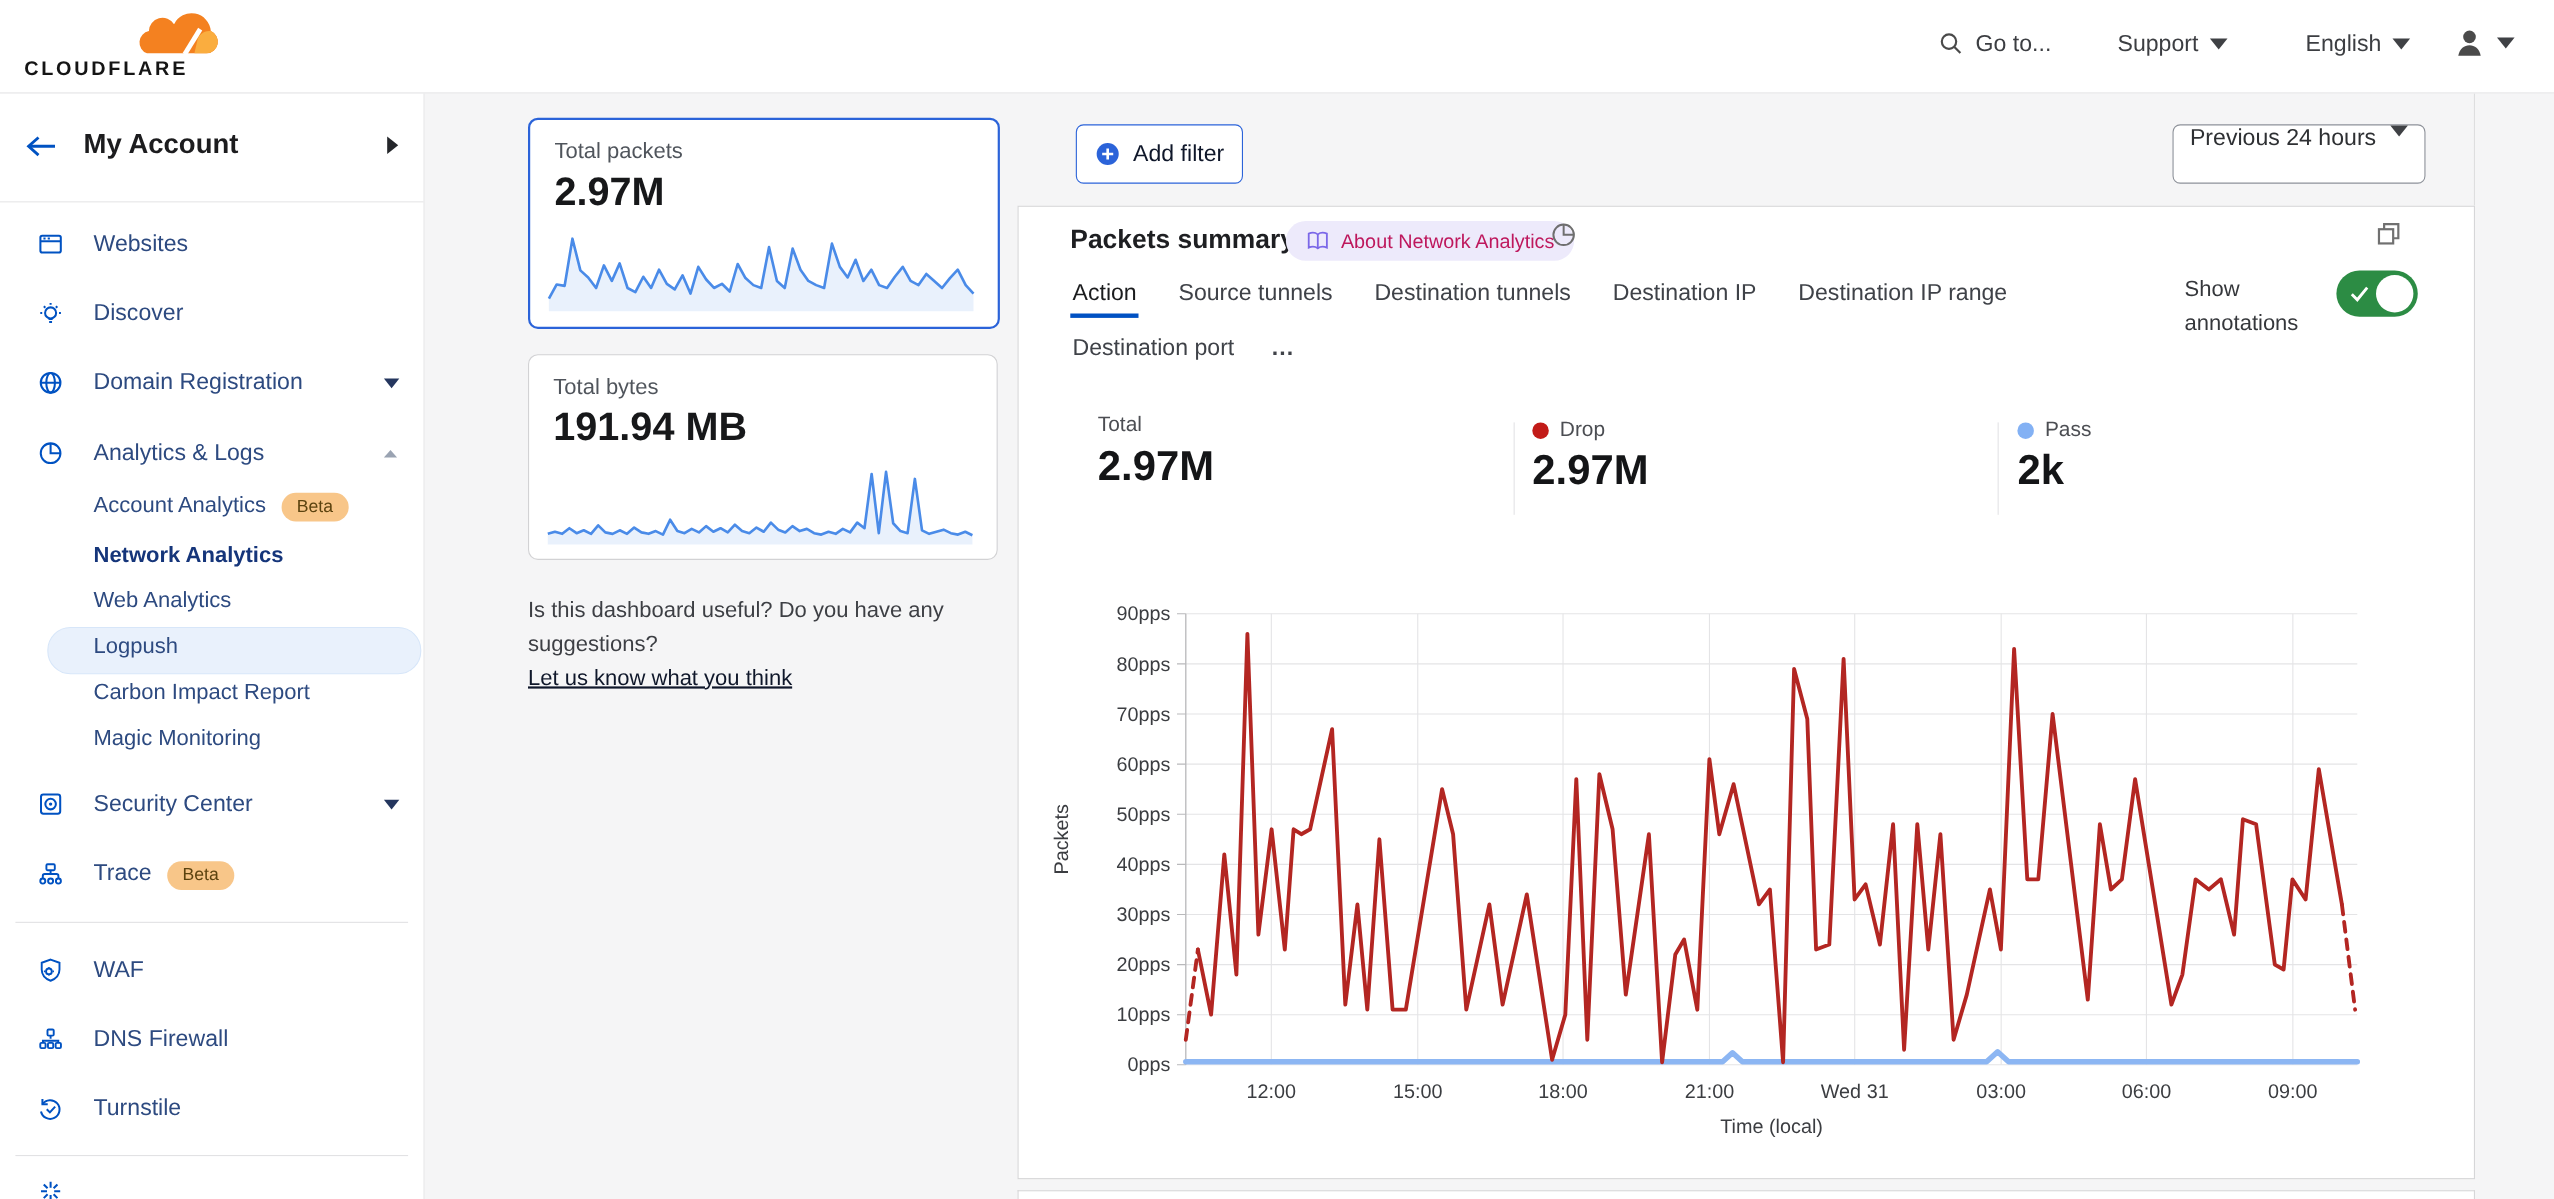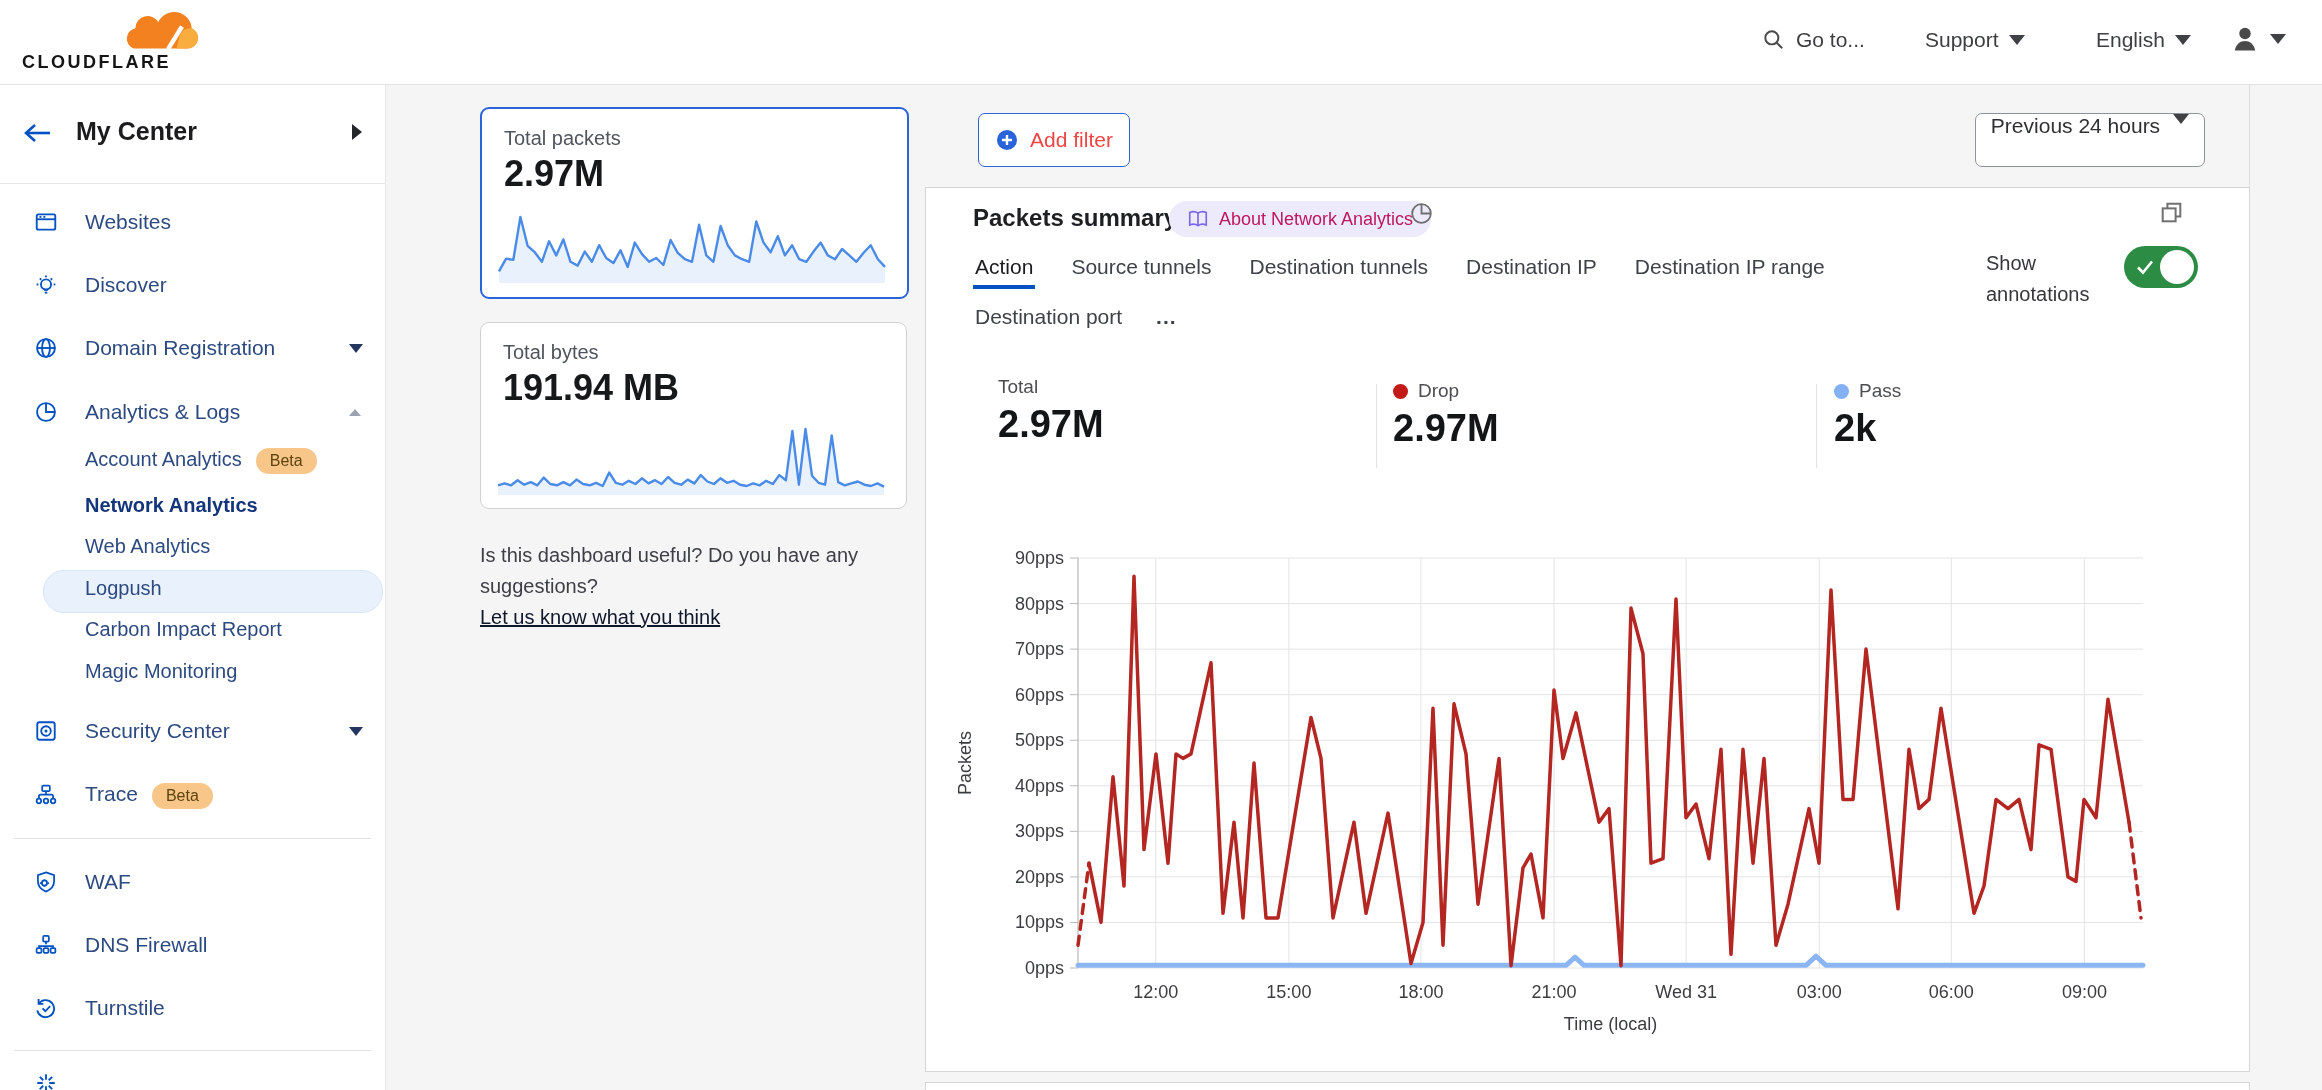--- a/index.html
+++ b/index.html
@@ -30,21 +30,21 @@
   
   #content-bg{left:385px;top:84px;width:1937px;height:1006px;background:#f5f5f6;z-index:1;}
   
   .ov-card{position:absolute;background:#fff;border-radius:9px;z-index:2;}
   .ov-label{position:absolute;left:22px;top:18px;font-size:20px;color:#50555c;}
   .ov-value{position:absolute;left:22px;top:44px;font-size:36px;font-weight:700;color:#17181a;}
   .feedback{position:absolute;left:480px;top:540px;width:430px;font-size:20px;line-height:31px;color:#3d3f44;z-index:2;}
   .feedback a{color:#0f172a;text-decoration:underline;cursor:pointer;}
   
   .btn-addfilter{position:absolute;left:978px;top:113px;width:150px;height:52px;background:#fff;border:1.5px solid #2b63d9;
-    border-radius:7px;display:flex;align-items:center;justify-content:center;gap:11px;color:#ef4444;font-size:21px;cursor:pointer;z-index:3;}
+    border-radius:7px;display:flex;align-items:center;justify-content:center;gap:11px;color:#0f172a;font-size:21px;cursor:pointer;z-index:3;}
   .btn-range{position:absolute;left:1975px;top:113px;width:228px;height:52px;background:#fff;border:1px solid #8d9199;
     border-radius:7px;display:flex;justify-content:center;gap:13px;color:#2e3033;font-size:21px;cursor:pointer;z-index:3;}
   #panel{left:925px;top:187px;width:1325px;height:885px;background:#fff;border:1px solid #d6d6d8;box-sizing:border-box;z-index:2;}
   .panel-title{position:absolute;left:47px;top:16px;font-size:24px;font-weight:700;color:#1e1f22;}
   .about-pill{position:absolute;left:243px;top:13px;height:36px;padding:0 18px;background:#edeafb;border-radius:18px;
     display:flex;align-items:center;gap:10px;color:#be185d;font-size:18px;cursor:pointer;}
   .tabs{position:absolute;left:47px;top:55px;display:flex;gap:34px;font-size:21px;color:#3f4248;align-items:center;}
   .tab{position:relative;padding:12px 2px 14px;cursor:pointer;white-space:nowrap;}
   .tab.active{color:#1b1c1e;}
   .tab.active::after{content:"";position:absolute;left:0;right:0;bottom:4px;height:4px;background:#0051c3;}
@@ -98,21 +98,21 @@
       <span class="caret"></span>
     </div>
   </div>
 
   <div id="sidebar" class="abs">
     <div class="side-acct">
       <svg class="abs" style="left:22px;top:36px;" width="32" height="26" viewBox="0 0 32 26" fill="none" stroke="#0052c2" stroke-width="2.6">
         <path d="M28 13H5"></path>
           <path d="M13 5l-9 8 9 8"></path>
       </svg>
-      <div class="side-acct-label">My Center</div>
+      <div class="side-acct-label">My Account</div>
       <div class="chev-right"></div>
     </div>
 
     <div class="nav-item" style="top:115px;">
       <svg class="nav-icon" viewBox="0 0 22 22" fill="none" stroke="#0052c2" stroke-width="1.7">
         <rect x="2.5" y="4" width="17" height="14" rx="1.5"></rect>
           <line x1="2.5" y1="8.5" x2="19.5" y2="8.5"></line>
         <line x1="5" y1="6.3" x2="6.8" y2="6.3"></line>
           <line x1="8.6" y1="6.3" x2="10.4" y2="6.3"></line>
       </svg>

